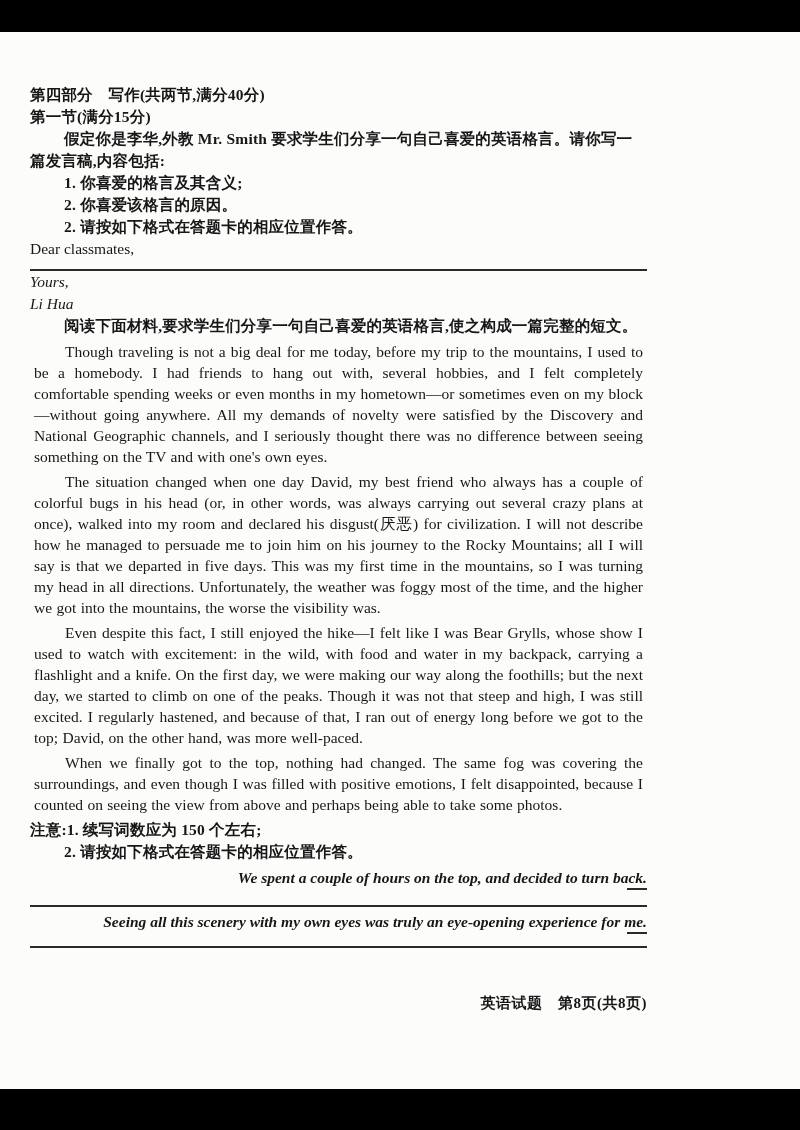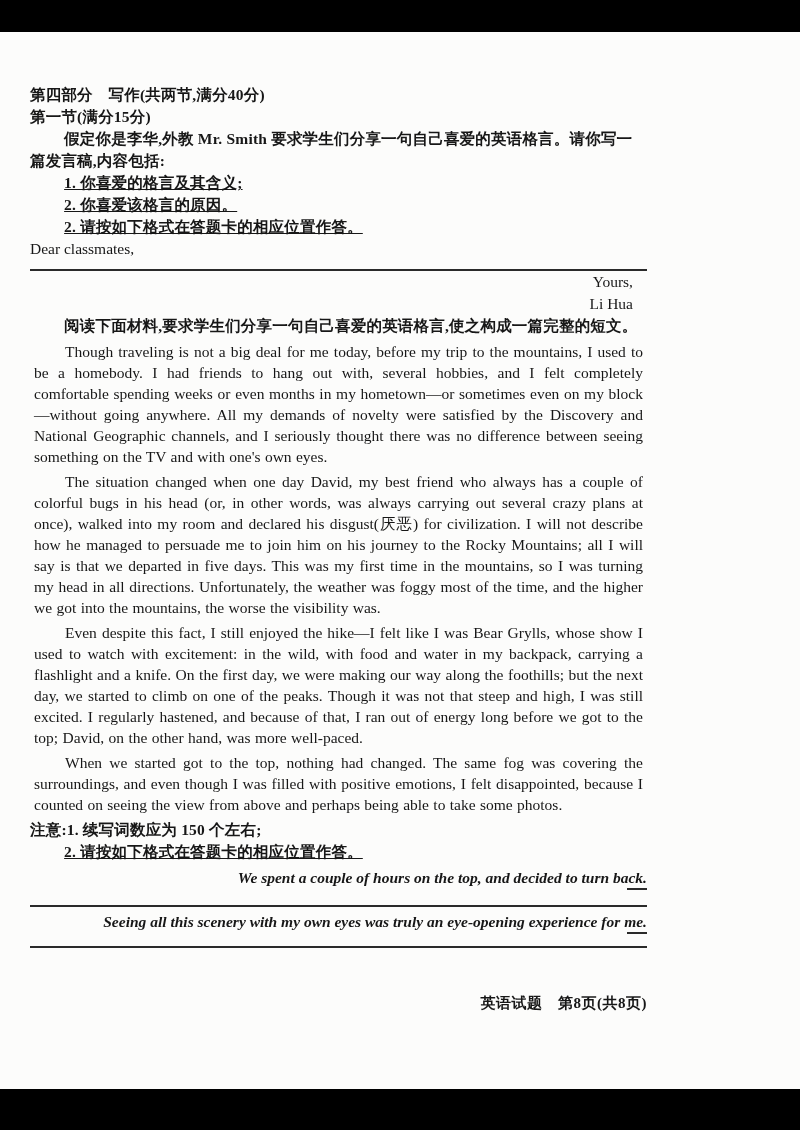--- a/index.html
+++ b/index.html
@@ -22,35 +22,35 @@
   }
   .content {
     margin-left: 30px;
     width: 617px;
     padding-top: 52px;
     font-size: 15.5px;
   }
   .cn { line-height: 22px; font-weight: 600; letter-spacing: 0.2px; }
   .cn.bold { font-weight: 700; }
   .cn.hang { text-indent: 2.2em; }
-  .cn.ind { margin-left: 2.2em; text-decoration: underline; }
+  .cn.ind { margin-left: 2.2em; }
   .en-line { line-height: 22px; font-weight: 400; }
   .en-par {
     margin: 4px;
     line-height: 21px;
     text-align: justify;
     text-indent: 2em;
     font-weight: 400;
     word-spacing: 0.5px;
   }
   .rule-full {
     border: none; border-top: 2px solid #2a2a2a;
     margin: 9px 0 0 0; height: 0;
   }
-  .right-block { text-align: right; padding-right: 14px; }
+  .right-block { text-align: left; padding-right: 14px; font-style: italic; }
   .opener-row {
     display: flex; align-items: flex-end;
     margin-left: 2.2em; margin-top: 4px;
     font-style: italic; font-weight: 600;
     line-height: 21px; white-space: nowrap; flex-direction: column;
   }
   .opener-fill {
     flex: 1 1 auto;
     border-bottom: 2px solid #2a2a2a;
     margin-left: 8px; margin-bottom: 3px;
@@ -94,21 +94,21 @@
       <div class="en-line">Yours,</div>
       <div class="en-line">Li Hua</div>
     </div>
 
 
     <div class="cn hang">阅读下面材料,要求学生们分享一句自己喜爱的英语格言,使之构成一篇完整的短文。</div>
 
     <p class="en-par">Though traveling is not a big deal for me today, before my trip to the mountains, I used to be a homebody. I had friends to hang out with, several hobbies, and I felt completely comfortable spending weeks or even months in my hometown—or sometimes even on my block—without going anywhere. All my demands of novelty were satisfied by the Discovery and National Geographic channels, and I seriously thought there was no difference between seeing something on the TV and with one's own eyes.</p>
     <p class="en-par">The situation changed when one day David, my best friend who always has a couple of colorful bugs in his head (or, in other words, was always carrying out several crazy plans at once), walked into my room and declared his disgust(厌恶) for civilization. I will not describe how he managed to persuade me to join him on his journey to the Rocky Mountains; all I will say is that we departed in five days. This was my first time in the mountains, so I was turning my head in all directions. Unfortunately, the weather was foggy most of the time, and the higher we got into the mountains, the worse the visibility was.</p>
     <p class="en-par">Even despite this fact, I still enjoyed the hike—I felt like I was Bear Grylls, whose show I used to watch with excitement: in the wild, with food and water in my backpack, carrying a flashlight and a knife. On the first day, we were making our way along the foothills; but the next day, we started to climb on one of the peaks. Though it was not that steep and high, I was still excited. I regularly hastened, and because of that, I ran out of energy long before we got to the top; David, on the other hand, was more well-paced.</p>
-    <p class="en-par">When we started got to the top, nothing had changed. The same fog was covering the surroundings, and even though I was filled with positive emotions, I felt disappointed, because I counted on seeing the view from above and perhaps being able to take some photos.</p>
+    <p class="en-par">When we finally got to the top, nothing had changed. The same fog was covering the surroundings, and even though I was filled with positive emotions, I felt disappointed, because I counted on seeing the view from above and perhaps being able to take some photos.</p>
 
     <div class="cn">注意:1. 续写词数应为 150 个左右;</div>
     <div class="cn ind">2. 请按如下格式在答题卡的相应位置作答。</div>
 
     <div class="opener-row">
       <span>We spent a couple of hours on the top, and decided to turn back.</span>
       <span class="opener-fill"></span>
     </div>
 
     <hr class="rule-full sep1">

